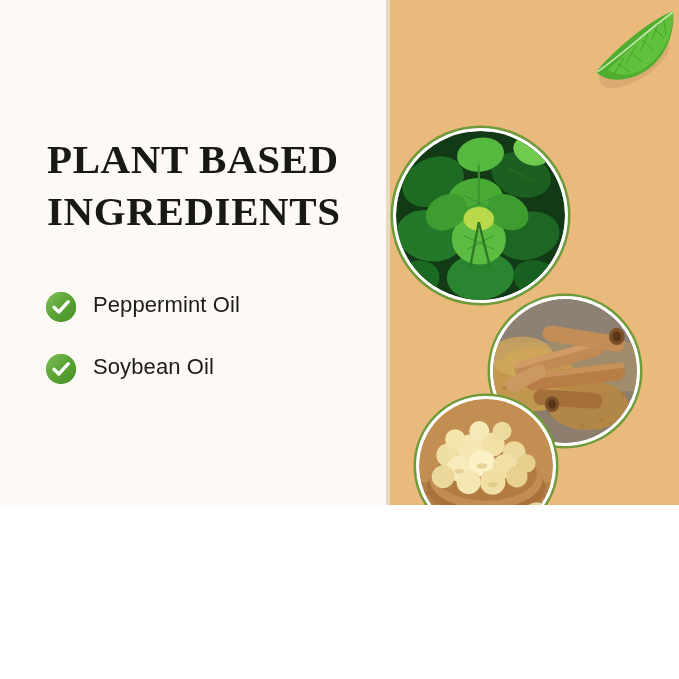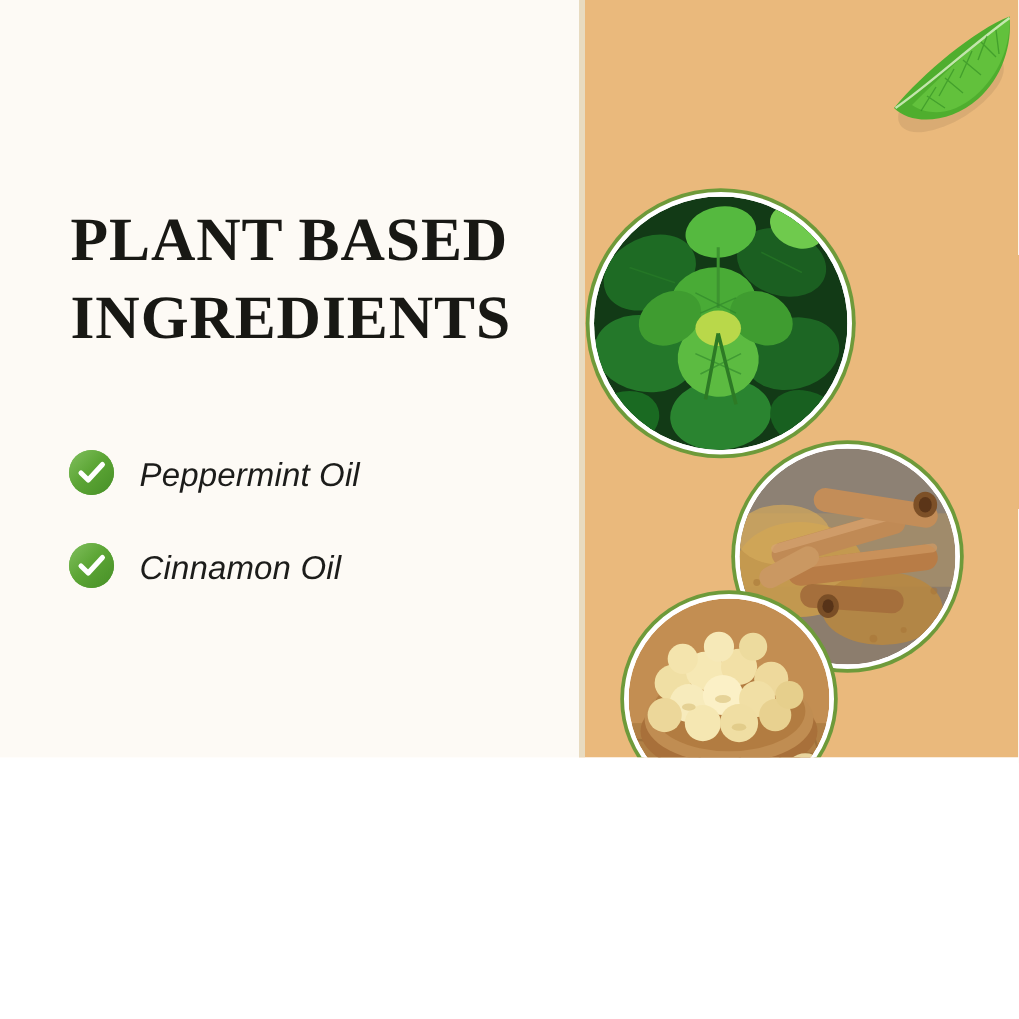--- a/index.html
+++ b/index.html
@@ -54,24 +54,23 @@
 
   
   .ingredient-list {
     position: absolute;
     left: 46px;
     top: 292px;
     width: 320px;
   }
   .ingredient-item {
     display: flex;
-    align-items: flex-end;
+    align-items: flex-start;
     height: 38px;
     margin-bottom: 24px;
-    font-style: italic;
   }
   .check-icon {
     position: relative;
     width: 30px;
     height: 30px;
     flex: 0 0 30px;
     border-radius: 50%;
     background: #57a333;
     background: linear-gradient(135deg, #7fbe5c 0%, #5da636 42%, #4a9429 100%);
     display: block;
@@ -162,21 +161,21 @@
     </div>
 
 
     <div class="ingredient-item">
       <span class="check-icon">
         <svg viewBox="0 0 30 30" aria-hidden="true">
           <circle cx="15" cy="15" r="15" fill="url(#g1)"></circle>
           <path d="M8 15.3 L12.8 20 L22.3 9.7" fill="none" stroke="#ffffff" stroke-width="3.4" stroke-linecap="round" stroke-linejoin="round"></path>
         </svg>
       </span>
-      <span class="ingredient-label">Cinnamon Oil</span>
+      <span class="ingredient-label">Soybean Oil</span>
     </div>
 
   </div>
 
   <div class="photo-circle" id="circle-mint">
     <div class="inner">
       <svg viewBox="0 0 100 100" preserveAspectRatio="xMidYMid slice" aria-hidden="true">
         <rect width="100" height="100" fill="#123a16"></rect>
         <g>
           <ellipse cx="22" cy="30" rx="19" ry="14" fill="#1e6b24" transform="rotate(-25 22 30)"></ellipse>

